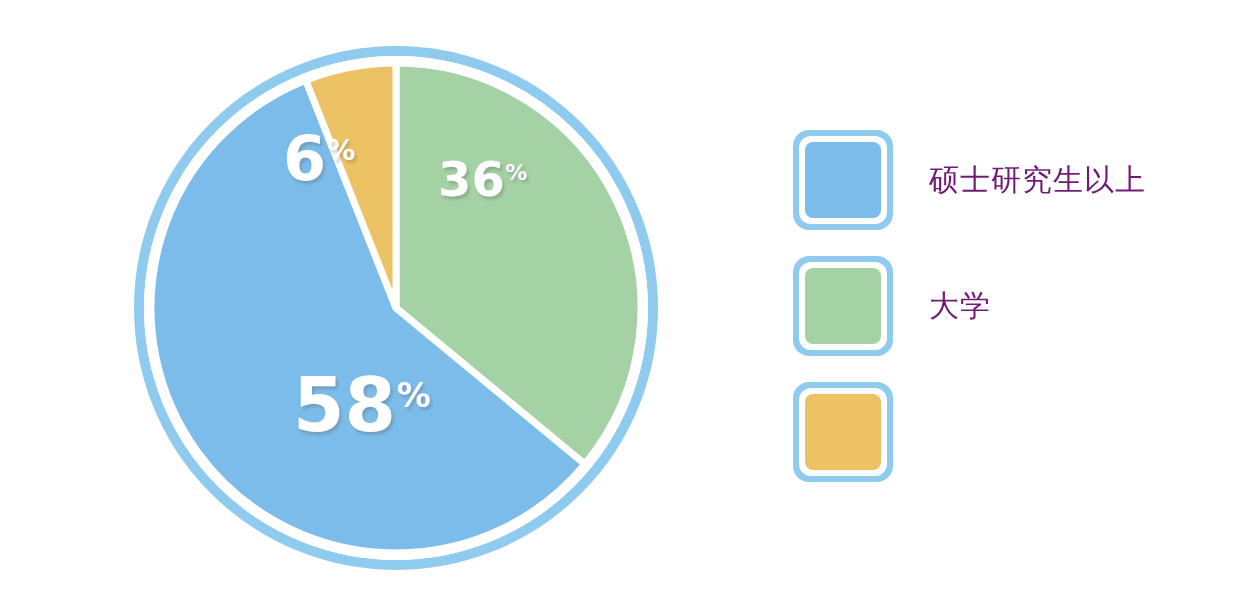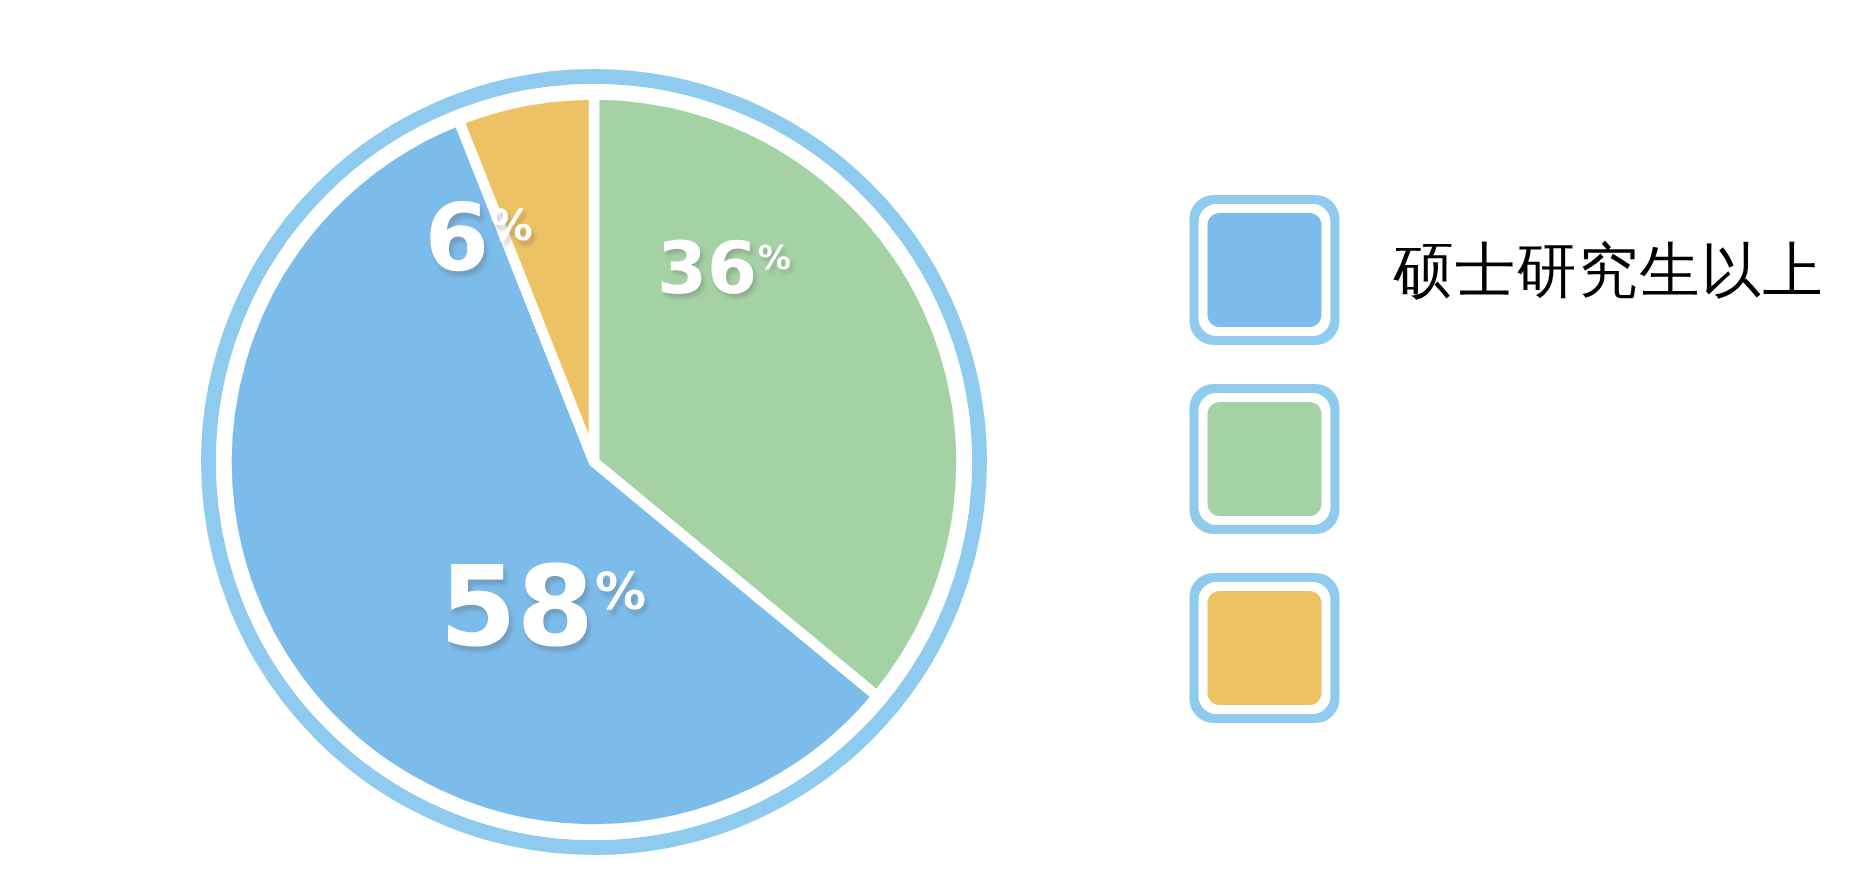--- a/index.html
+++ b/index.html
@@ -90,22 +90,22 @@
   }
   .swatch-fill {
     width: 76px;
     height: 76px;
     border-radius: 8px;
   }
 
   .legend-label {
     margin-left: 36px;
     font-family: "DejaVu Serif", "Liberation Serif", serif;
-    font-size: 40px;
-    color: #000000;
+    font-size: 30px;
+    color: #701a75;
     letter-spacing: 1px;
     white-space: nowrap;
   }
 </style>
 </head>
 <body>
 
 <div id="stage">
 
   <div id="pie-wrap">
@@ -145,20 +145,21 @@
       </span>
       <span class="legend-label">硕士研究生以上</span>
     </div>
 
     <div class="legend-row">
       <span class="swatch-outer">
         <span class="swatch-mid">
           <span class="swatch-fill" style="background:#a5d2a4"></span>
         </span>
       </span>
+      <span class="legend-label">大学</span>
     </div>
 
     <div class="legend-row">
       <span class="swatch-outer">
         <span class="swatch-mid">
           <span class="swatch-fill" style="background:#ecc265"></span>
         </span>
       </span>
     </div>
 

